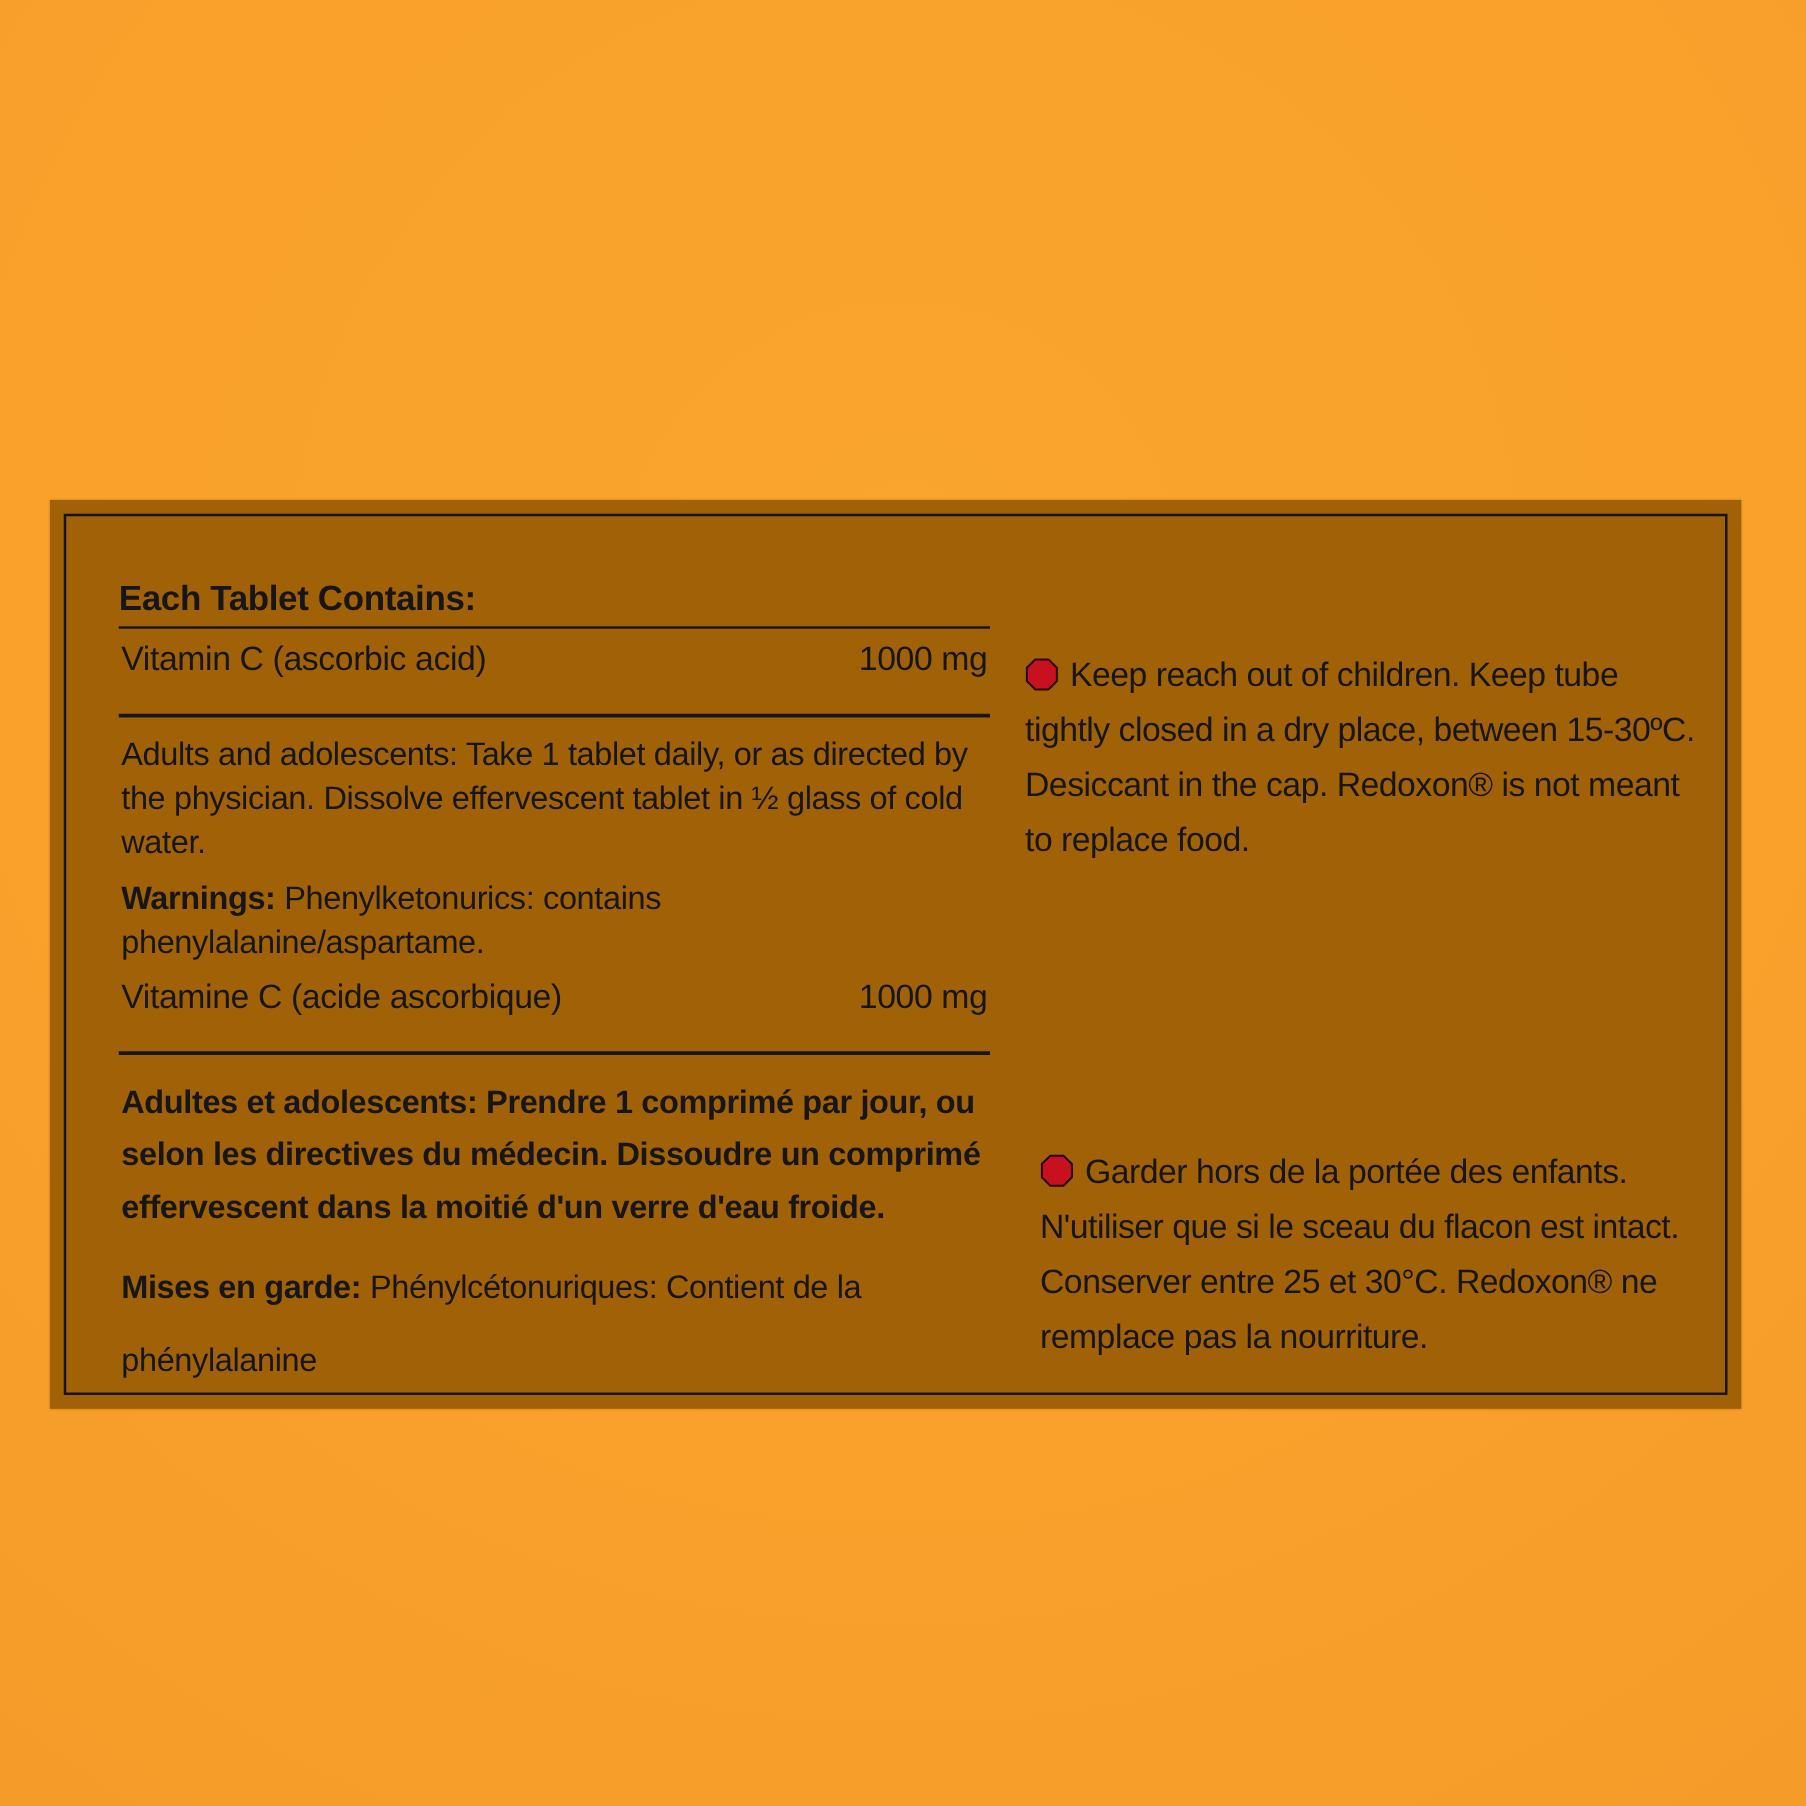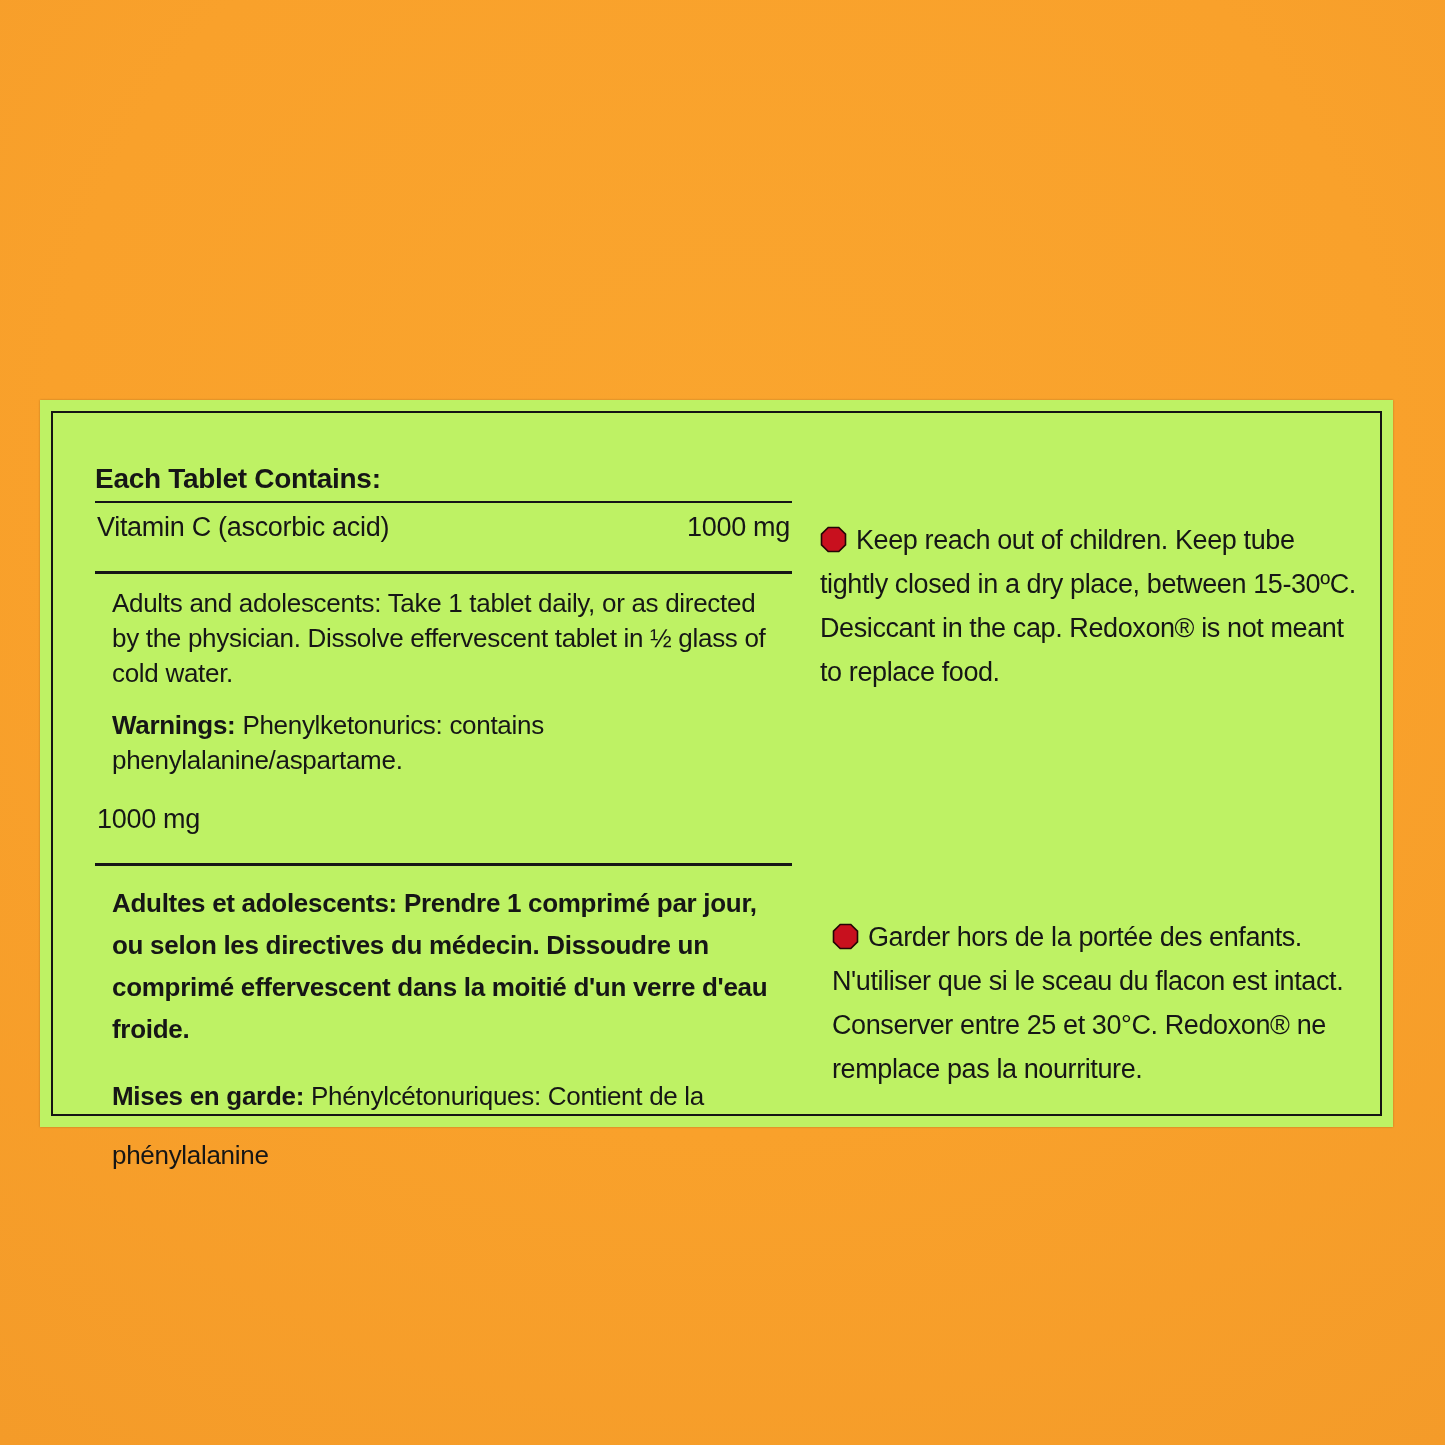--- a/index.html
+++ b/index.html
@@ -14,21 +14,21 @@
     background: radial-gradient(circle at 50% 32%, #faa52e 0%, #f9a12b 55%, #f49b29 100%);
     font-family: "Liberation Sans", sans-serif;
     color: #161616;
   }
   .panel {
     position: absolute;
     left: 40px;
     top: 400px;
     width: 1353px;
     height: 727px;
-    background: #bef264;
+    background: #a16207;
     box-shadow: 0 0 2px rgba(0,0,0,0.25);
   }
   .panel-border {
     position: absolute;
     inset: 11px;
     border: 2.5px solid #141414;
     pointer-events: none;
   }
   
   .col-left {
@@ -49,21 +49,21 @@
   .tbl-row {
     display: flex;
     justify-content: space-between;
     align-items: baseline;
     font-size: 27px;
     line-height: 34px;
     padding: 7px 2px 27px 2px;
     border-bottom: 3px solid #161616;
   }
   .para {
-    margin: 17px;
+    margin: 2px;
     font-size: 26px;
   }
   .para.en { margin-top: 12px; line-height: 35px; }
   .para.warn { margin-top: 10px; line-height: 35px; }
   .para.fr { margin-top: 16px; line-height: 42px; font-weight: bold; }
   .para.warn-fr { margin-top: 14px; line-height: 59px; }
   .warn b, .warn-fr b { letter-spacing: -0.3px; }
   .fr-header { margin-top: 16px; }
   
   .caution {
@@ -98,20 +98,21 @@
       <div class="tbl-row">
         <span>Vitamin C (ascorbic acid)</span>
         <span>1000 mg</span>
       </div>
       <p class="para en">Adults and adolescents: Take 1 tablet daily, or as directed by the physician. Dissolve effervescent tablet in ½ glass of cold water.</p>
       <p class="para warn"><b>Warnings:</b><span> Phenylketonurics: contains phenylalanine/aspartame.</span></p>
     </section>
 
     <section>
       <div class="tbl-row">
+        <span>Vitamine C (acide ascorbique)</span>
         <span>1000 mg</span>
       </div>
       <p class="para fr">Adultes et adolescents: Prendre 1 comprimé par jour, ou selon les directives du médecin. Dissoudre un comprimé effervescent dans la moitié d'un verre d'eau froide.</p>
       <p class="para warn-fr"><b>Mises en garde:</b><span> Phénylcétonuriques: Contient de la phénylalanine</span></p>
     </section>
 
   </div>
 
   <div class="caution caution-en">
     <span class="stop">

